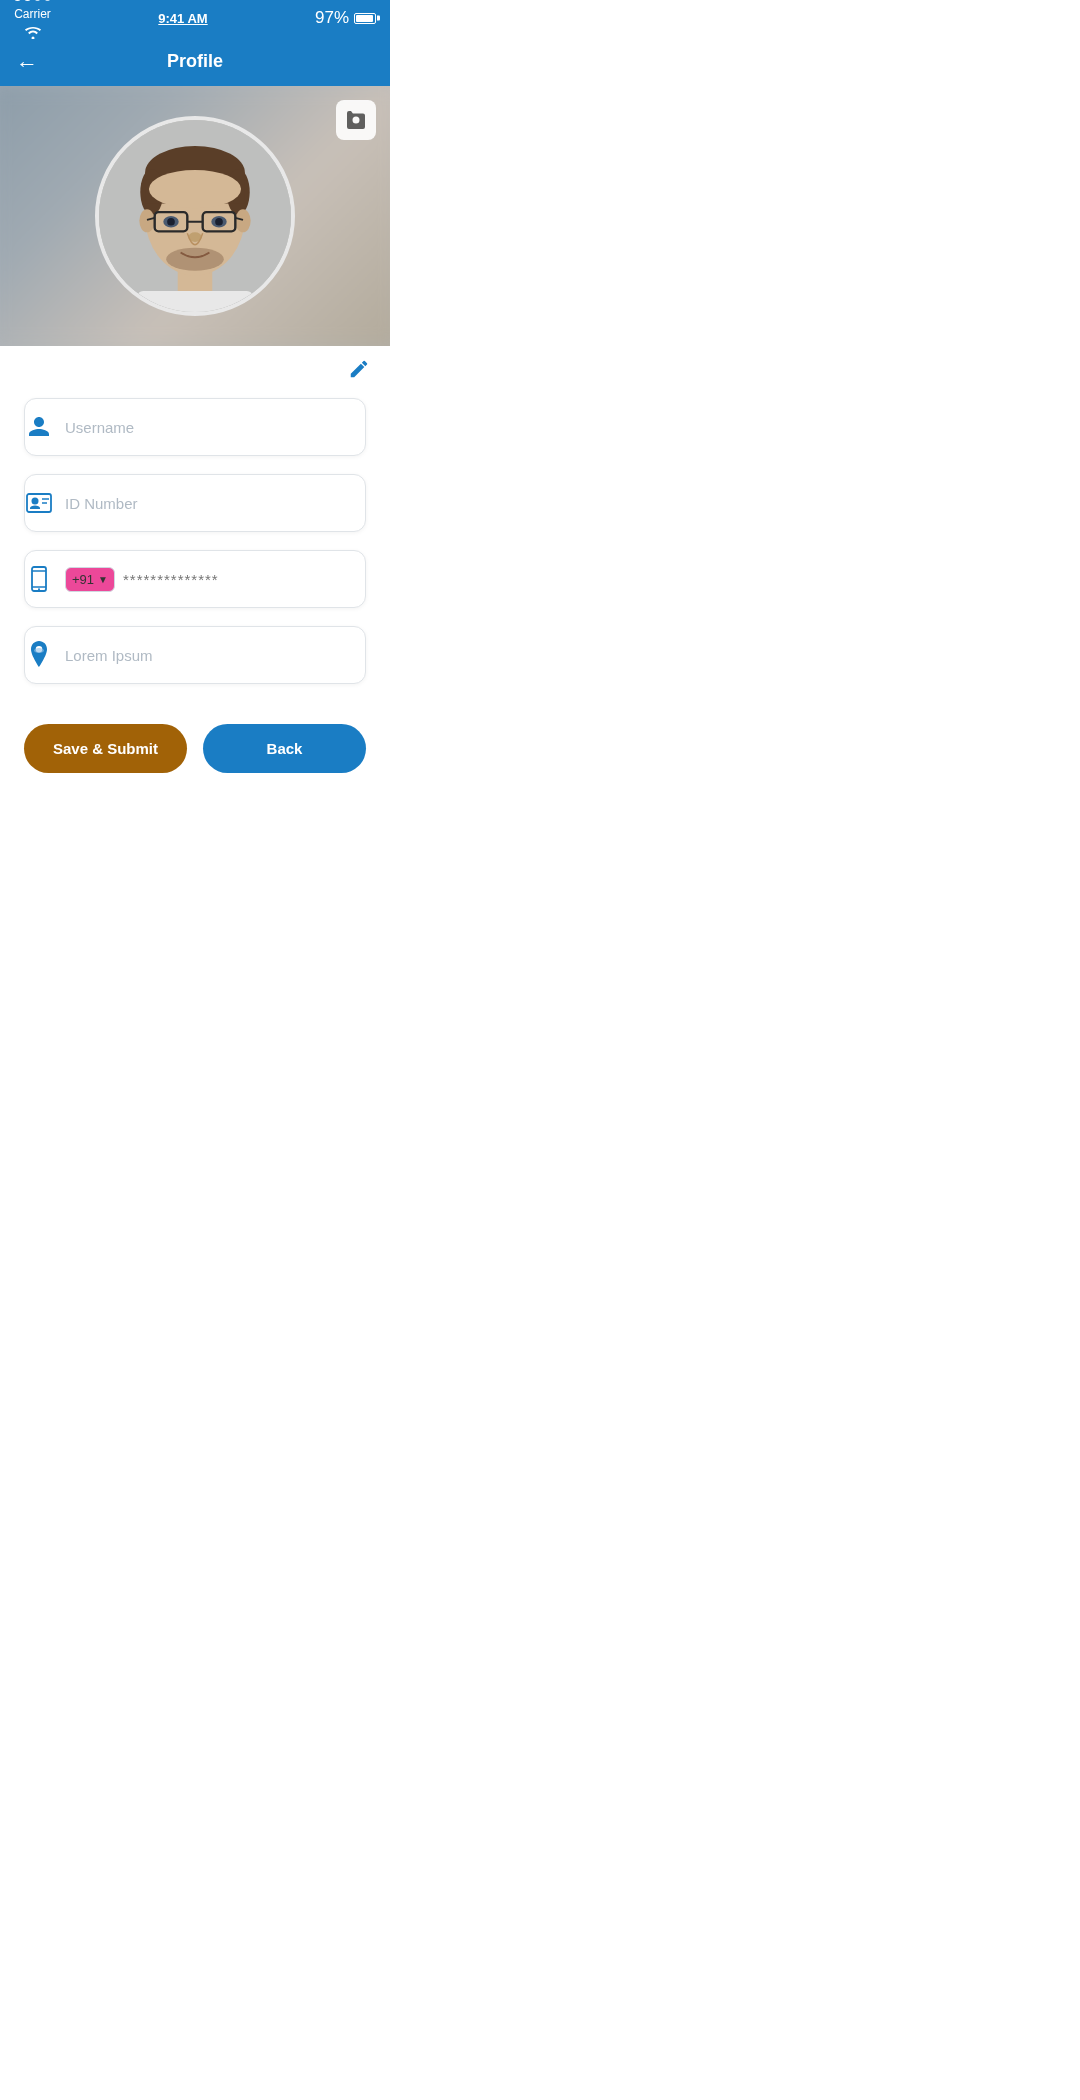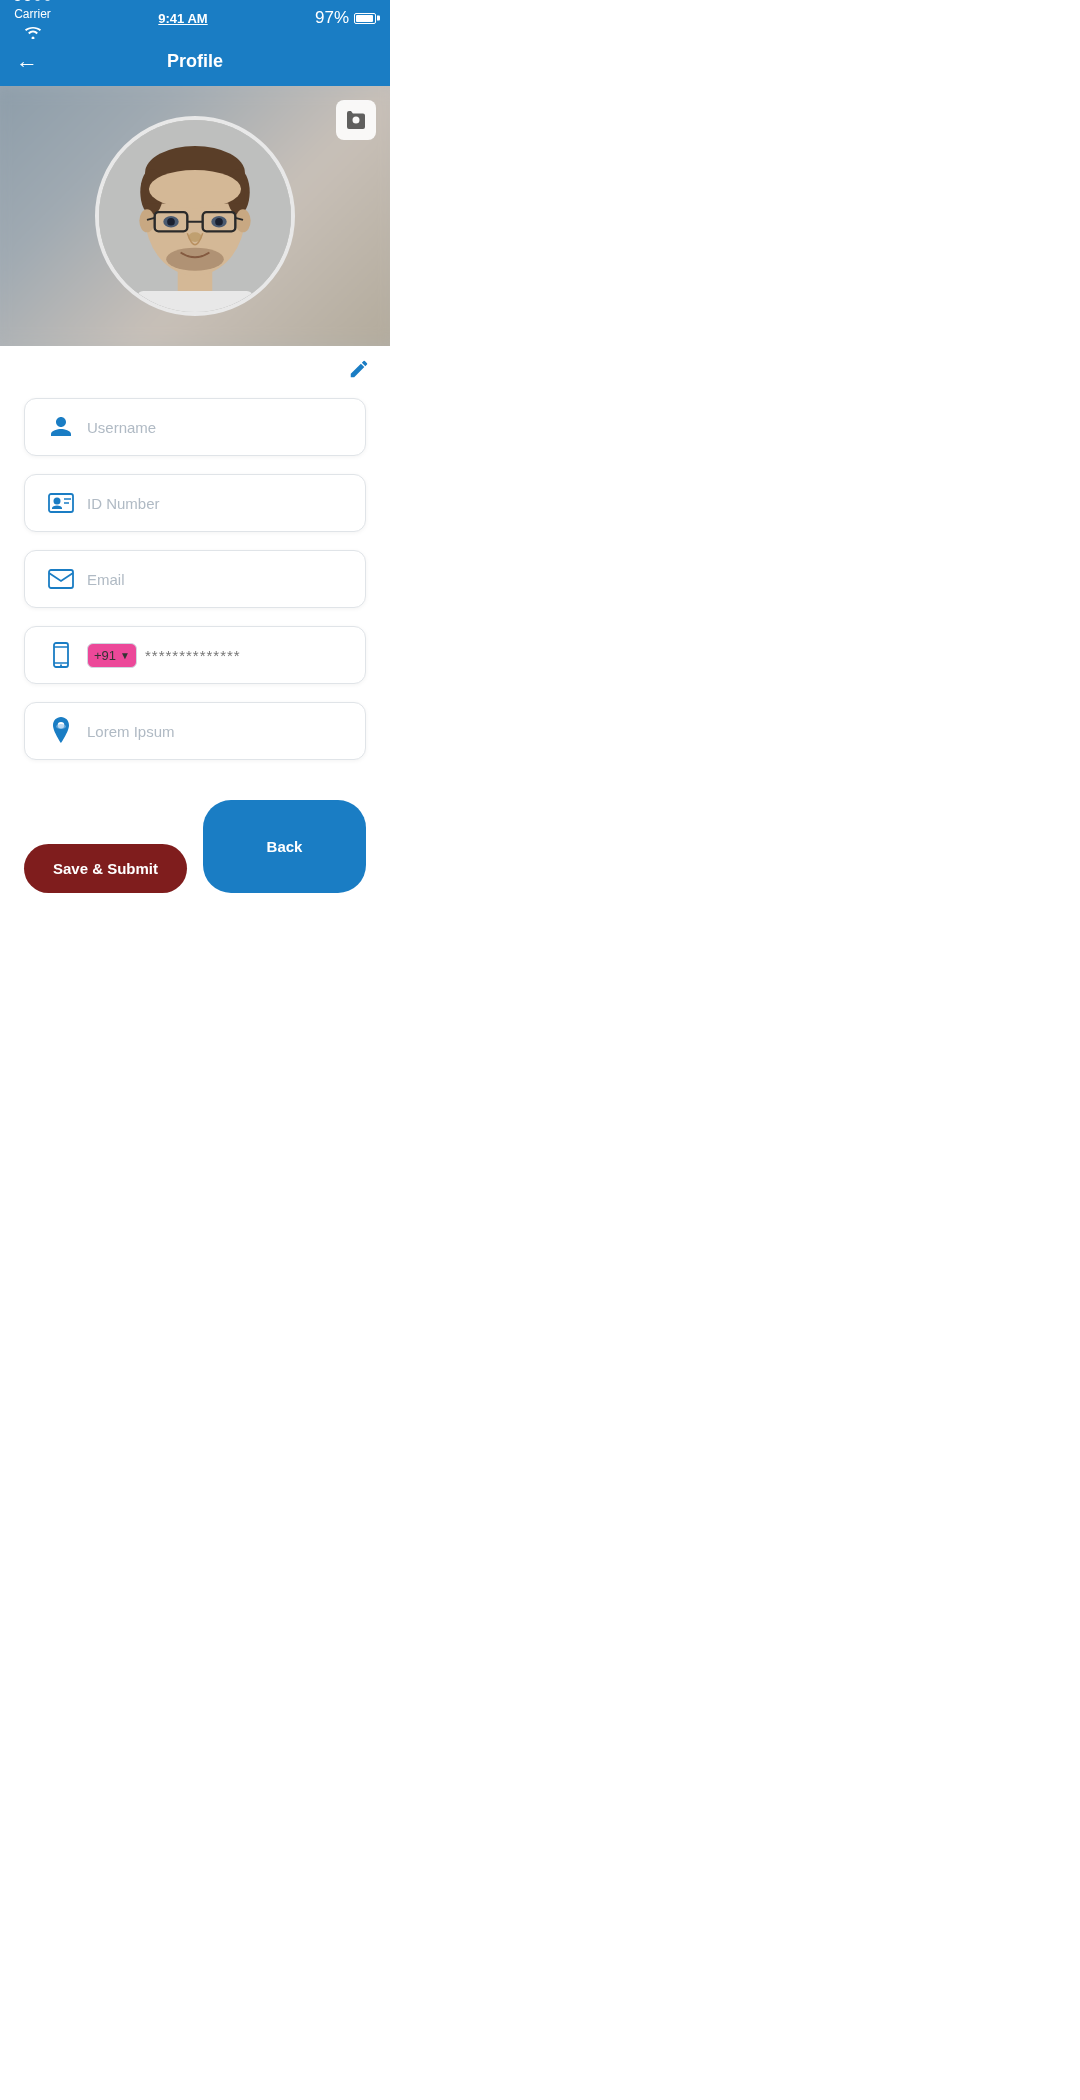--- a/index.html
+++ b/index.html
@@ -208,21 +208,21 @@
       flex-direction: column;
       gap: 18px;
     }
 
     .input-row {
       background: white;
       border: 1.5px solid #e0e4e8;
       border-radius: 12px;
       display: flex;
       align-items: center;
-      padding: 14px 22px;
+      padding: 14px 0;
       gap: 12px;
       box-shadow: 0 1px 4px rgba(0,0,0,0.05);
     }
 
     .input-icon {
       width: 28px;
       height: 28px;
       display: flex;
       align-items: center;
       justify-content: center;
@@ -281,29 +281,28 @@
 
     
     .buttons-section {
       padding: 20px 24px 30px;
       display: flex;
       gap: 16px;
     }
 
     .btn-save {
       flex: 1;
-      background: #7f1d1d;
+      background: #a16207;
       color: white;
       border: none;
       border-radius: 28px;
       padding: 16px;
       font-size: 15px;
       font-weight: 600;
       cursor: pointer;
-      margin-top: 44px;
     }
 
     .btn-back {
       flex: 1;
       background: #1a7dc4;
       color: white;
       border: none;
       border-radius: 28px;
       padding: 16px;
       font-size: 15px;
@@ -425,29 +424,20 @@
         <rect x="1" y="2" width="24" height="18" rx="2" fill="none" stroke="#1a7dc4" stroke-width="1.8"></rect>
         <circle cx="9" cy="9" r="3.5" fill="#1a7dc4"></circle>
         <path fill="#1a7dc4" d="M9 13.5C6.5 13.5 4 14.7 4 16v1h10v-1c0-1.3-2.5-2.5-5-2.5z"></path>
         <line x1="16" y1="7" x2="23" y2="7" stroke="#1a7dc4" stroke-width="1.5"></line>
         <line x1="16" y1="11" x2="21" y2="11" stroke="#1a7dc4" stroke-width="1.5"></line>
       </svg>
     </div>
     <input class="input-field" type="text" placeholder="ID Number" style="">
   </div>
 
-  <div class="input-row">
-    <div class="input-icon">
-      <svg width="26" height="20" viewBox="0 0 26 20">
-        <rect x="1" y="1" width="24" height="18" rx="2" fill="none" stroke="#1a7dc4" stroke-width="1.8"></rect>
-        <path d="M1 4l12 8 12-8" fill="none" stroke="#1a7dc4" stroke-width="1.8"></path>
-      </svg>
-    </div>
-    <input class="input-field" type="email" placeholder="Email" style="">
-  </div>
 
   <div class="input-row">
     <div class="input-icon">
       <svg width="18" height="26" viewBox="0 0 18 26">
         <rect x="2" y="1" width="14" height="24" rx="2" fill="none" stroke="#1a7dc4" stroke-width="1.8"></rect>
         <line x1="2" y1="5" x2="16" y2="5" stroke="#1a7dc4" stroke-width="1.5"></line>
         <line x1="2" y1="21" x2="16" y2="21" stroke="#1a7dc4" stroke-width="1.5"></line>
         <circle cx="9" cy="23.2" r="1" fill="#1a7dc4"></circle>
       </svg>
     </div>

